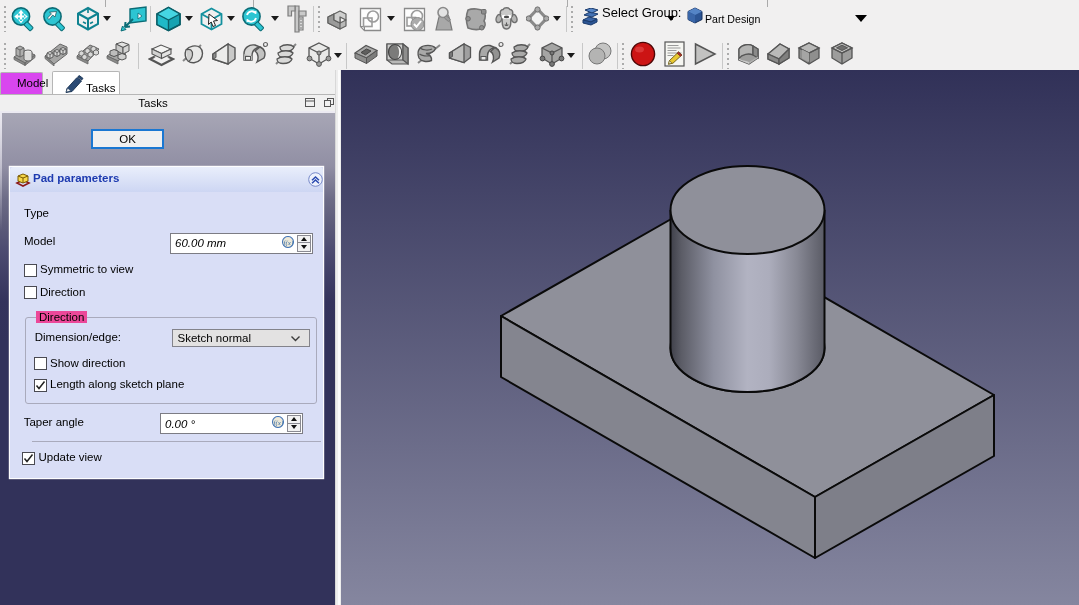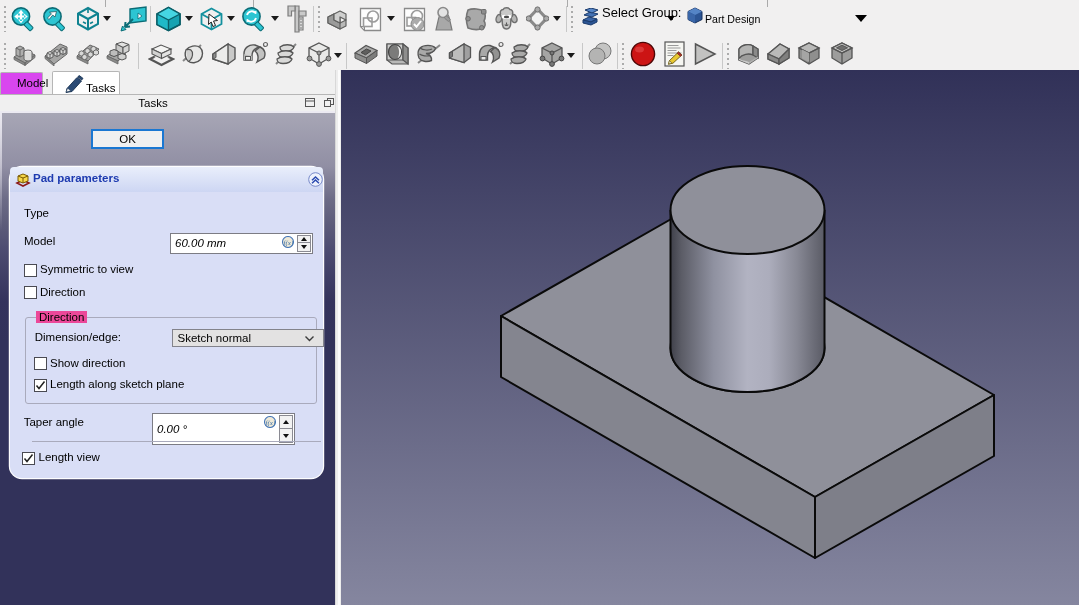--- a/index.html
+++ b/index.html
@@ -20,21 +20,21 @@
 #tabModel { left:0px; top:2px; width:43px; height:22px; line-height:21px; background:#d946ef; padding-left:16px; }
 #tabTasks { left:52px; top:1px; width:68px; height:24px; line-height:23px; background:#ffffff; }
 #tabline { position:absolute; left:0; top:24px; width:335px; height:1px; background:#b6b6b6; }
 #dtitle { position:absolute; left:0; top:25px; width:306px; height:16px; text-align:center; line-height:16px; }
 #dcontent { position:absolute; left:0; top:41px; width:335px; height:494px;
   background:linear-gradient(to bottom, #a8a7b6 0px, #918fa4 55px, #6c6b86 89px, #5f5e7b 110px, #4c4b70 140px, #34335c 190px, #32325a 230px); }
 #dedgeL { position:absolute; left:0; top:0; width:2px; height:120px; background:linear-gradient(to bottom,#eceaf2,rgba(236,234,242,0)); }
 #dedgeT { position:absolute; left:0; top:0; width:335px; height:1.5px; background:#eceaf2; }
 #okbtn { position:absolute; left:91px; top:18px; width:73px; height:20px; background:#f0f0f0; border:2px solid #1a77d2; text-align:center; line-height:16px; }
 #cancelbtn { position:absolute; left:173px; top:18.5px; width:69px; height:19px; background:#f2f2f2; border:1px solid #cccccc; text-align:center; line-height:17px;margin-top:44px; }
-#padbox { position:absolute; left:10px; top:55.5px; width:313px; height:311.5px; background:#d9def6; box-shadow:0 0 0 1.2px #fdfdfe; border-radius:12px; }
+#padbox { position:absolute; left:10px; top:55.5px; width:313px; height:311.5px; background:#d9def6; box-shadow:0 0 0 1.2px #fdfdfe; border-radius:0; }
 #padhdr { position:absolute; left:0; top:0; width:100%; height:25px; background:linear-gradient(to bottom,#e9eefb,#cdd6f3); border-radius:4px 4px 0 0; }
 #padhdr .t { position:absolute; left:23px; top:5px; font-weight:bold; color:#1e3bb0; }
 .lbl { position:absolute; }
 .combo { position:absolute; background:#e3e2e2; border:1px solid #83838b; }
 .combo .tx { position:absolute; left:5px; top:50%; transform:translateY(-50%); }
 .chev { position:absolute; width:9px; height:6px; }
 .spin { position:absolute; background:#fff; border:1px solid #7c7c84; }
 .spin .tx { position:absolute; left:4px; top:50%; transform:translateY(-50%);font-style:italic; }
 .cb { position:absolute; width:13px; height:13px; background:#fff; border:1px solid #4a4a52; }
 .cb svg { position:absolute; left:0px; top:0px; }
@@ -430,57 +430,57 @@
             </div>
           </div>
         </div>
       <div class="cb" style="left:14px;top:97px"></div>
       <div class="lbl" style="left:30px;top:96px">Symmetric to view</div>
       <div class="cb" style="left:14px;top:119.5px"></div>
       <div class="lbl" style="left:30px;top:119px">Direction</div>
       <div class="groupbox" style="left:14.6px;top:150.5px;width:292px;height:87px"></div>
       <div class="gtitle" style="left:26px;top:144px">Direction</div>
       <div class="lbl" style="left:24.7px;top:164px">Dimension/edge:</div>
-      <div class="combo" style="left:161.5px;top:162px;width:152px;height:18.5px">
+      <div class="combo" style="left:161.5px;top:162px;width:138px;height:18.5px">
           <span class="tx">Sketch normal</span>
         <svg class="chev" style="right:9px;top:6px" viewBox="0 0 9 6">
             <path d="M0.5 0.5 L4.5 4.5 L8.5 0.5" fill="none" stroke="#3c3c3c" stroke-width="1.4"></path>
           </svg>
         </div>
       <div class="cb" style="left:24px;top:190.5px"></div>
       <div class="lbl" style="left:40px;top:190px">Show direction</div>
       <div class="cb" style="left:24px;top:212px">
           <svg width="11" height="11" viewBox="0 0 11 11">
             <path d="M1.5 5.5 L4 8.5 L9.5 1.5" fill="none" stroke="#222" stroke-width="1.5"></path>
           </svg>
         </div>
       <div class="lbl" style="left:40px;top:211.5px">Length along sketch plane</div>
       <div class="lbl" style="left:13.7px;top:249px">Taper angle</div>
-      <div class="spin" style="left:142px;top:246.5px;width:143px;height:32px">
+      <div class="spin" style="left:150px;top:246.5px;width:143px;height:21px">
           <span class="tx">0.00 °</span>
         <svg class="abs" style="left:111px;top:2px" width="12" height="12" viewBox="0 0 12 12">
             <circle cx="6" cy="6" r="5.5" fill="#eee9d8" stroke="#4878b8" stroke-width="1.1"></circle>
             <text x="1.6" y="8.6" font-size="7" font-style="italic" fill="#3a6ea5" font-family="Liberation Serif">f(x)</text>
           </svg>
         <div class="sbtn">
             <div class="su">
               <i class="tup"></i>
             </div>
             <div class="sd">
               <i class="tdn"></i>
             </div>
           </div>
         </div>
       <div id="sepline" style="top:274px"></div>
       <div class="cb" style="left:12px;top:285px">
           <svg width="11" height="11" viewBox="0 0 11 11">
             <path d="M1.5 5.5 L4 8.5 L9.5 1.5" fill="none" stroke="#222" stroke-width="1.5"></path>
           </svg>
         </div>
-      <div class="lbl" style="left:28.5px;top:284.5px">Length view</div>
+      <div class="lbl" style="left:28.5px;top:284.5px">Update view</div>
     </div>
   </div>
 </div>
 <div id="splitter"></div>
 <div id="view">
 <svg width="738" height="535" viewBox="0 0 738 535">
   <defs>
     <linearGradient id="cylg" x1="0" y1="0" x2="1" y2="0">
       <stop offset="0" stop-color="#3f404a"></stop>
       <stop offset="0.07" stop-color="#5b5c66"></stop>

